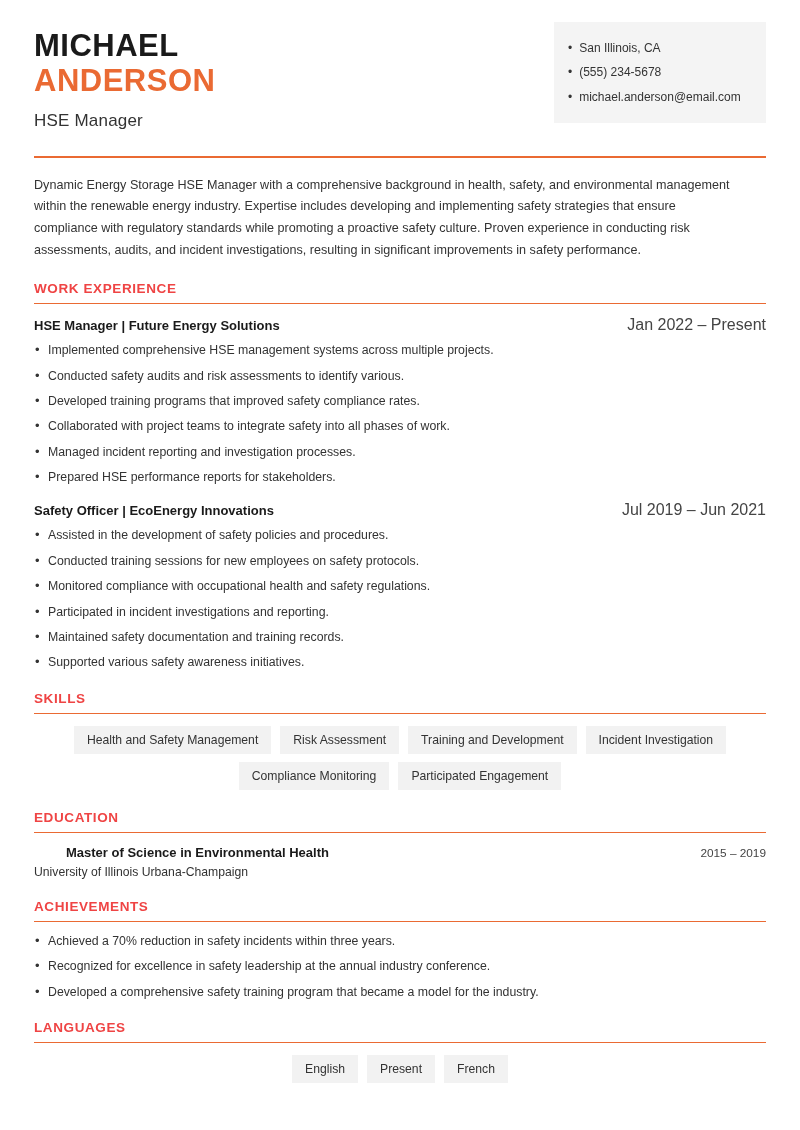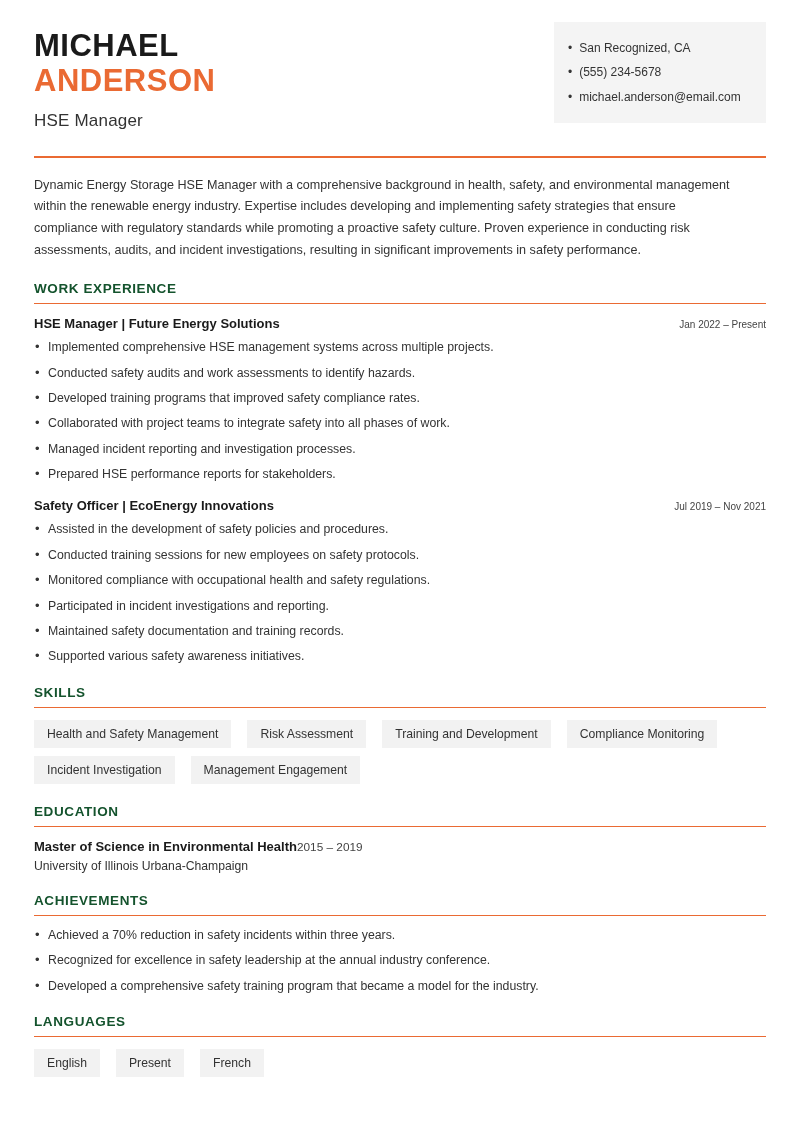--- a/index.html
+++ b/index.html
@@ -92,21 +92,21 @@
     padding-top: 17px;
     padding-right: 30px;
   }
 
   .section {
     margin-top: 20px;
   }
   .section-title {
     font-size: 13.5px;
     font-weight: bold;
-    color: #14532d;
+    color: #ef4444;
     letter-spacing: 0.6px;
     margin-bottom: 7px;
   }
   .section-rule {
     border-top: 1.5px solid #ea6a33;
     margin-bottom: 12px;
   }
 
   .entry {
     margin-bottom: 4px;
@@ -115,21 +115,21 @@
     display: flex;
     justify-content: space-between;
     align-items: baseline;
   }
   .entry-title {
     font-size: 13px;
     font-weight: bold;
     color: #1a1a1a;
   }
   .entry-date {
-    font-size: 10px;
+    font-size: 16px;
     color: #444444;
     white-space: nowrap;
   }
 
   ul.bullets {
     list-style: none;
     margin: 9px 0 0 0;
     padding: 0;
   }
   ul.bullets li {
@@ -147,35 +147,38 @@
     top: -1px;
     color: #333333;
     font-size: 13px;
   }
 
   .exp-group { margin-bottom: 16px; }
 
   .tag-wrap {
     display: flex;
     flex-wrap: wrap;
-    gap: 8px 16px;
+    gap: 8px 9px;
     margin-top: 2px;
+    justify-content: center;
   }
   .tag {
     background: #f2f2f2;
     font-size: 12.2px;
     color: #333333;
     padding: 8px 13px;
     line-height: 1;
     white-space: nowrap;
   }
 
   .edu-head {
     display: flex;
+    justify-content: space-between;
     align-items: baseline;
+    margin-left: 32px;
   }
   .edu-degree {
     font-size: 13px;
     font-weight: bold;
     color: #1a1a1a;
   }
   .edu-school {
     font-size: 12.2px;
     color: #333333;
     margin-top: 5px;
@@ -198,21 +201,21 @@
 
   <div class="header">
     <div class="name-block">
       <div class="name-first">MICHAEL</div>
       <div class="name-last">ANDERSON</div>
       <div class="job-title">HSE Manager</div>
     </div>
     <div class="contact-box">
       <div class="contact-item">
         <span class="dot">•</span>
-        <span>San Recognized, CA</span>
+        <span>San Illinois, CA</span>
       </div>
       <div class="contact-item">
         <span class="dot">•</span>
         <span>(555) 234-5678</span>
       </div>
       <div class="contact-item">
         <span class="dot">•</span>
         <span>michael.anderson@email.com</span>
       </div>
     </div>
@@ -227,54 +230,54 @@
       <div class="section-title">WORK EXPERIENCE</div>
       <div class="section-rule"></div>
 
       <div class="exp-group">
         <div class="entry-head">
           <div class="entry-title">HSE Manager | Future Energy Solutions</div>
           <div class="entry-date">Jan 2022 – Present</div>
         </div>
         <ul class="bullets">
           <li>Implemented comprehensive HSE management systems across multiple projects.</li>
-          <li>Conducted safety audits and work assessments to identify hazards.</li>
+          <li>Conducted safety audits and risk assessments to identify various.</li>
           <li>Developed training programs that improved safety compliance rates.</li>
           <li>Collaborated with project teams to integrate safety into all phases of work.</li>
           <li>Managed incident reporting and investigation processes.</li>
           <li>Prepared HSE performance reports for stakeholders.</li>
         </ul>
       </div>
 
       <div class="exp-group">
         <div class="entry-head">
           <div class="entry-title">Safety Officer | EcoEnergy Innovations</div>
-          <div class="entry-date">Jul 2019 – Nov 2021</div>
+          <div class="entry-date">Jul 2019 – Jun 2021</div>
         </div>
         <ul class="bullets">
           <li>Assisted in the development of safety policies and procedures.</li>
           <li>Conducted training sessions for new employees on safety protocols.</li>
           <li>Monitored compliance with occupational health and safety regulations.</li>
           <li>Participated in incident investigations and reporting.</li>
           <li>Maintained safety documentation and training records.</li>
           <li>Supported various safety awareness initiatives.</li>
         </ul>
       </div>
     </div>
 
     <div class="section">
       <div class="section-title">SKILLS</div>
       <div class="section-rule"></div>
       <div class="tag-wrap">
         <span class="tag">Health and Safety Management</span>
         <span class="tag">Risk Assessment</span>
         <span class="tag">Training and Development</span>
+        <span class="tag">Incident Investigation</span>
         <span class="tag">Compliance Monitoring</span>
-        <span class="tag">Incident Investigation</span>
-        <span class="tag">Management Engagement</span>
+        <span class="tag">Participated Engagement</span>
       </div>
     </div>
 
     <div class="section">
       <div class="section-title">EDUCATION</div>
       <div class="section-rule"></div>
       <div class="entry">
         <div class="edu-head">
           <div class="edu-degree">Master of Science in Environmental Health</div>
           <div class="edu-date">2015 – 2019</div>

